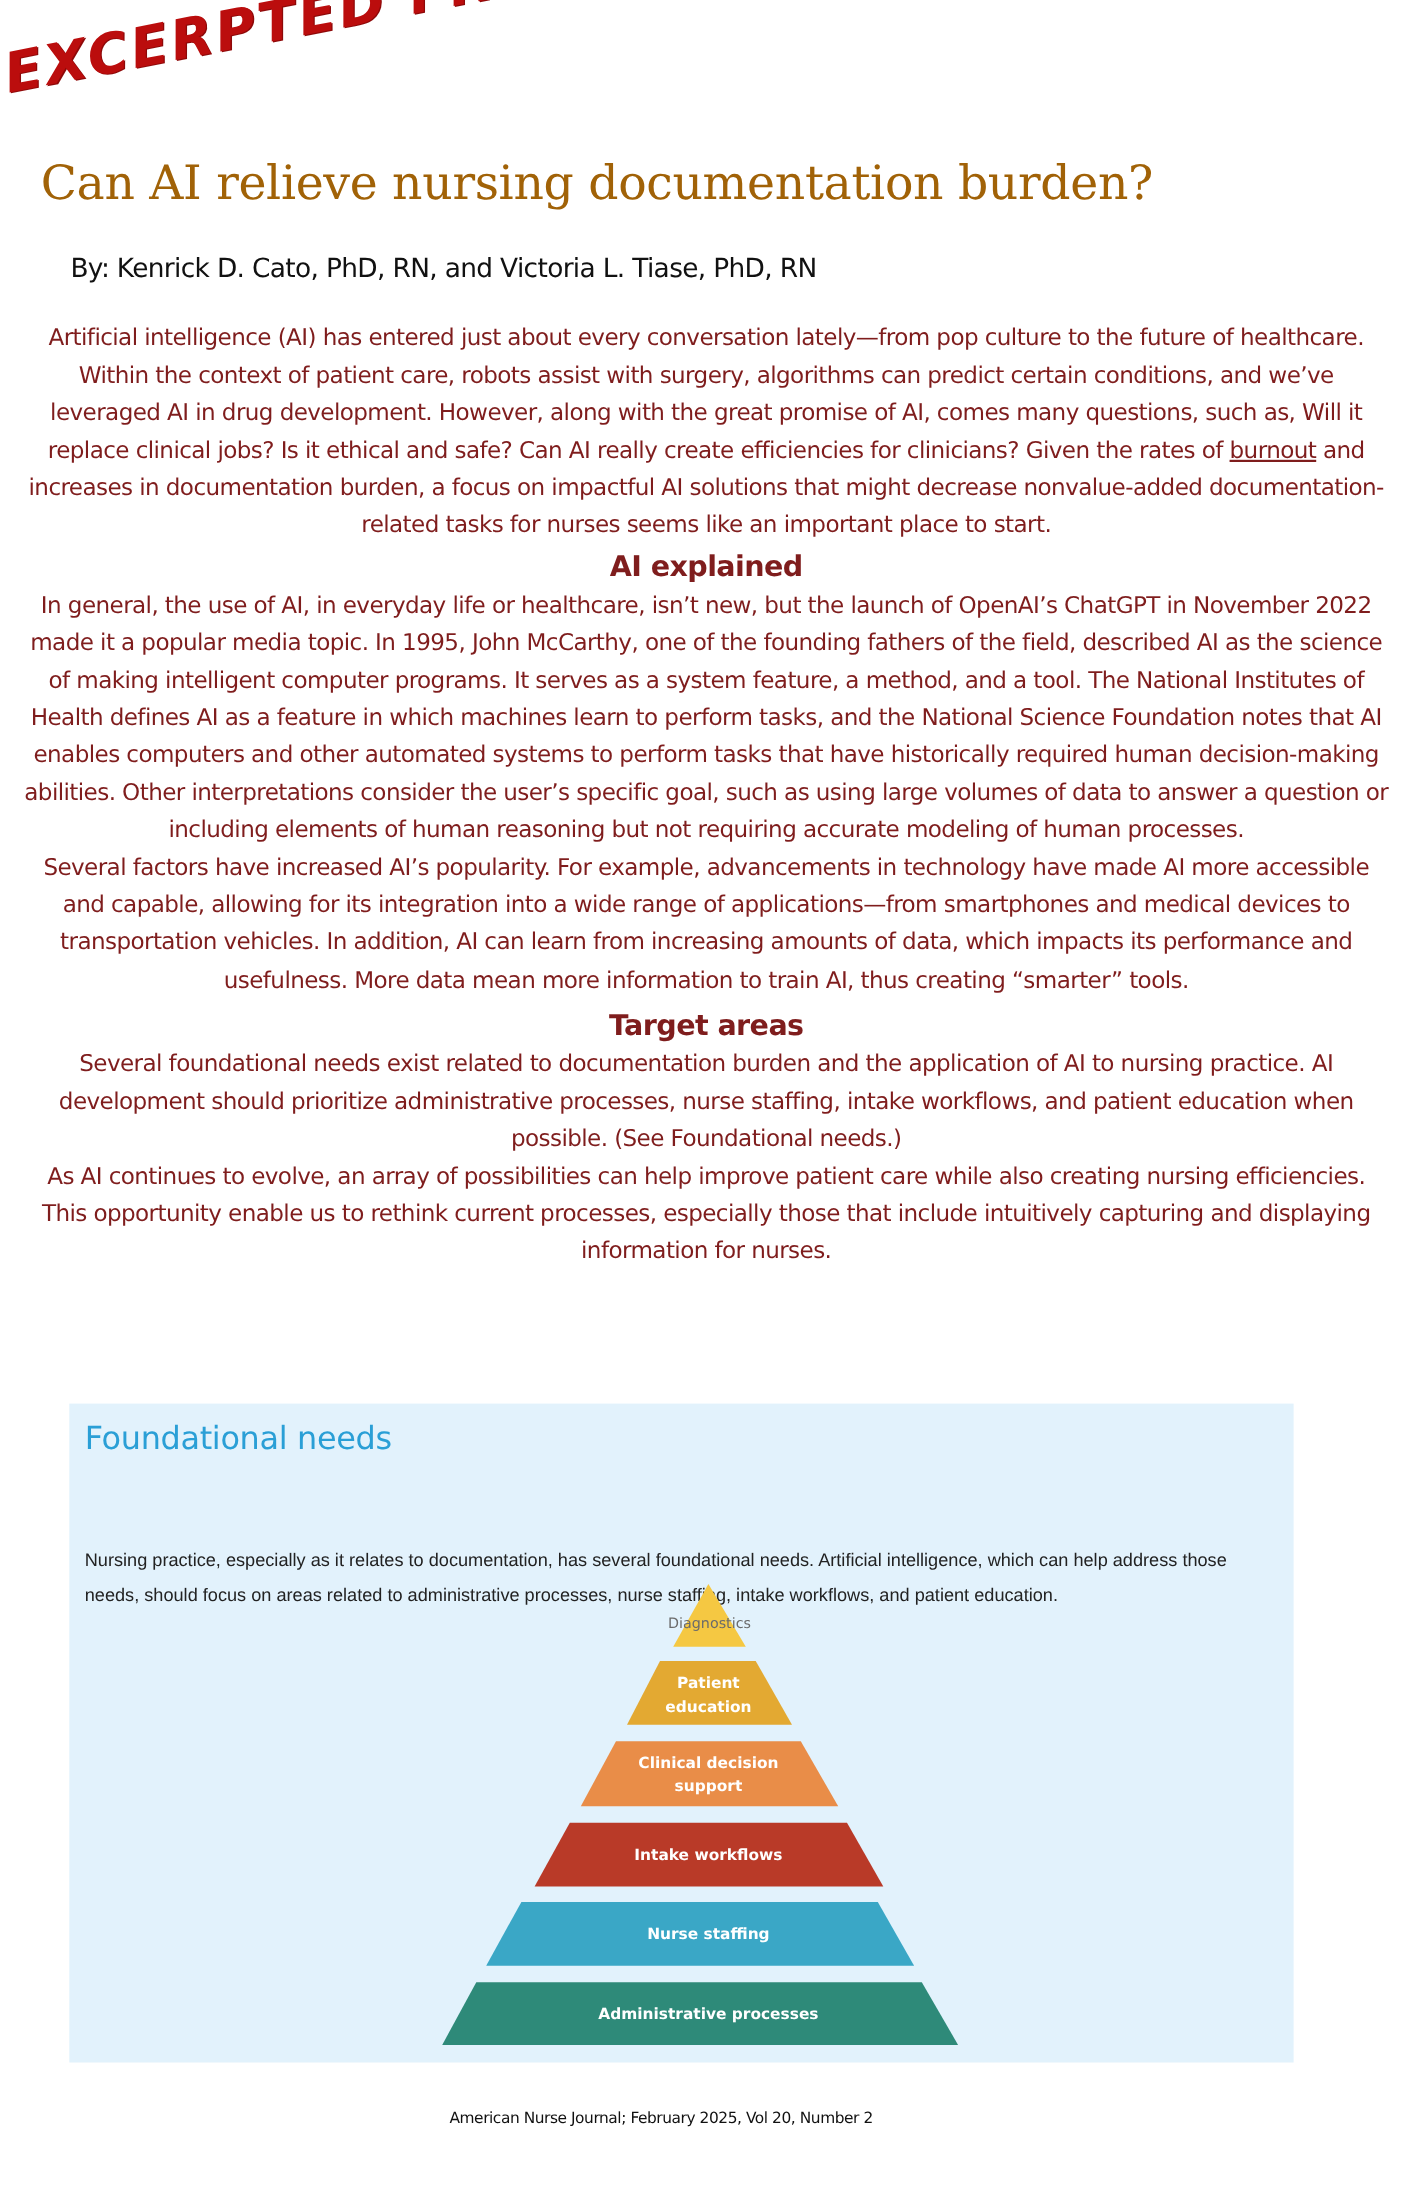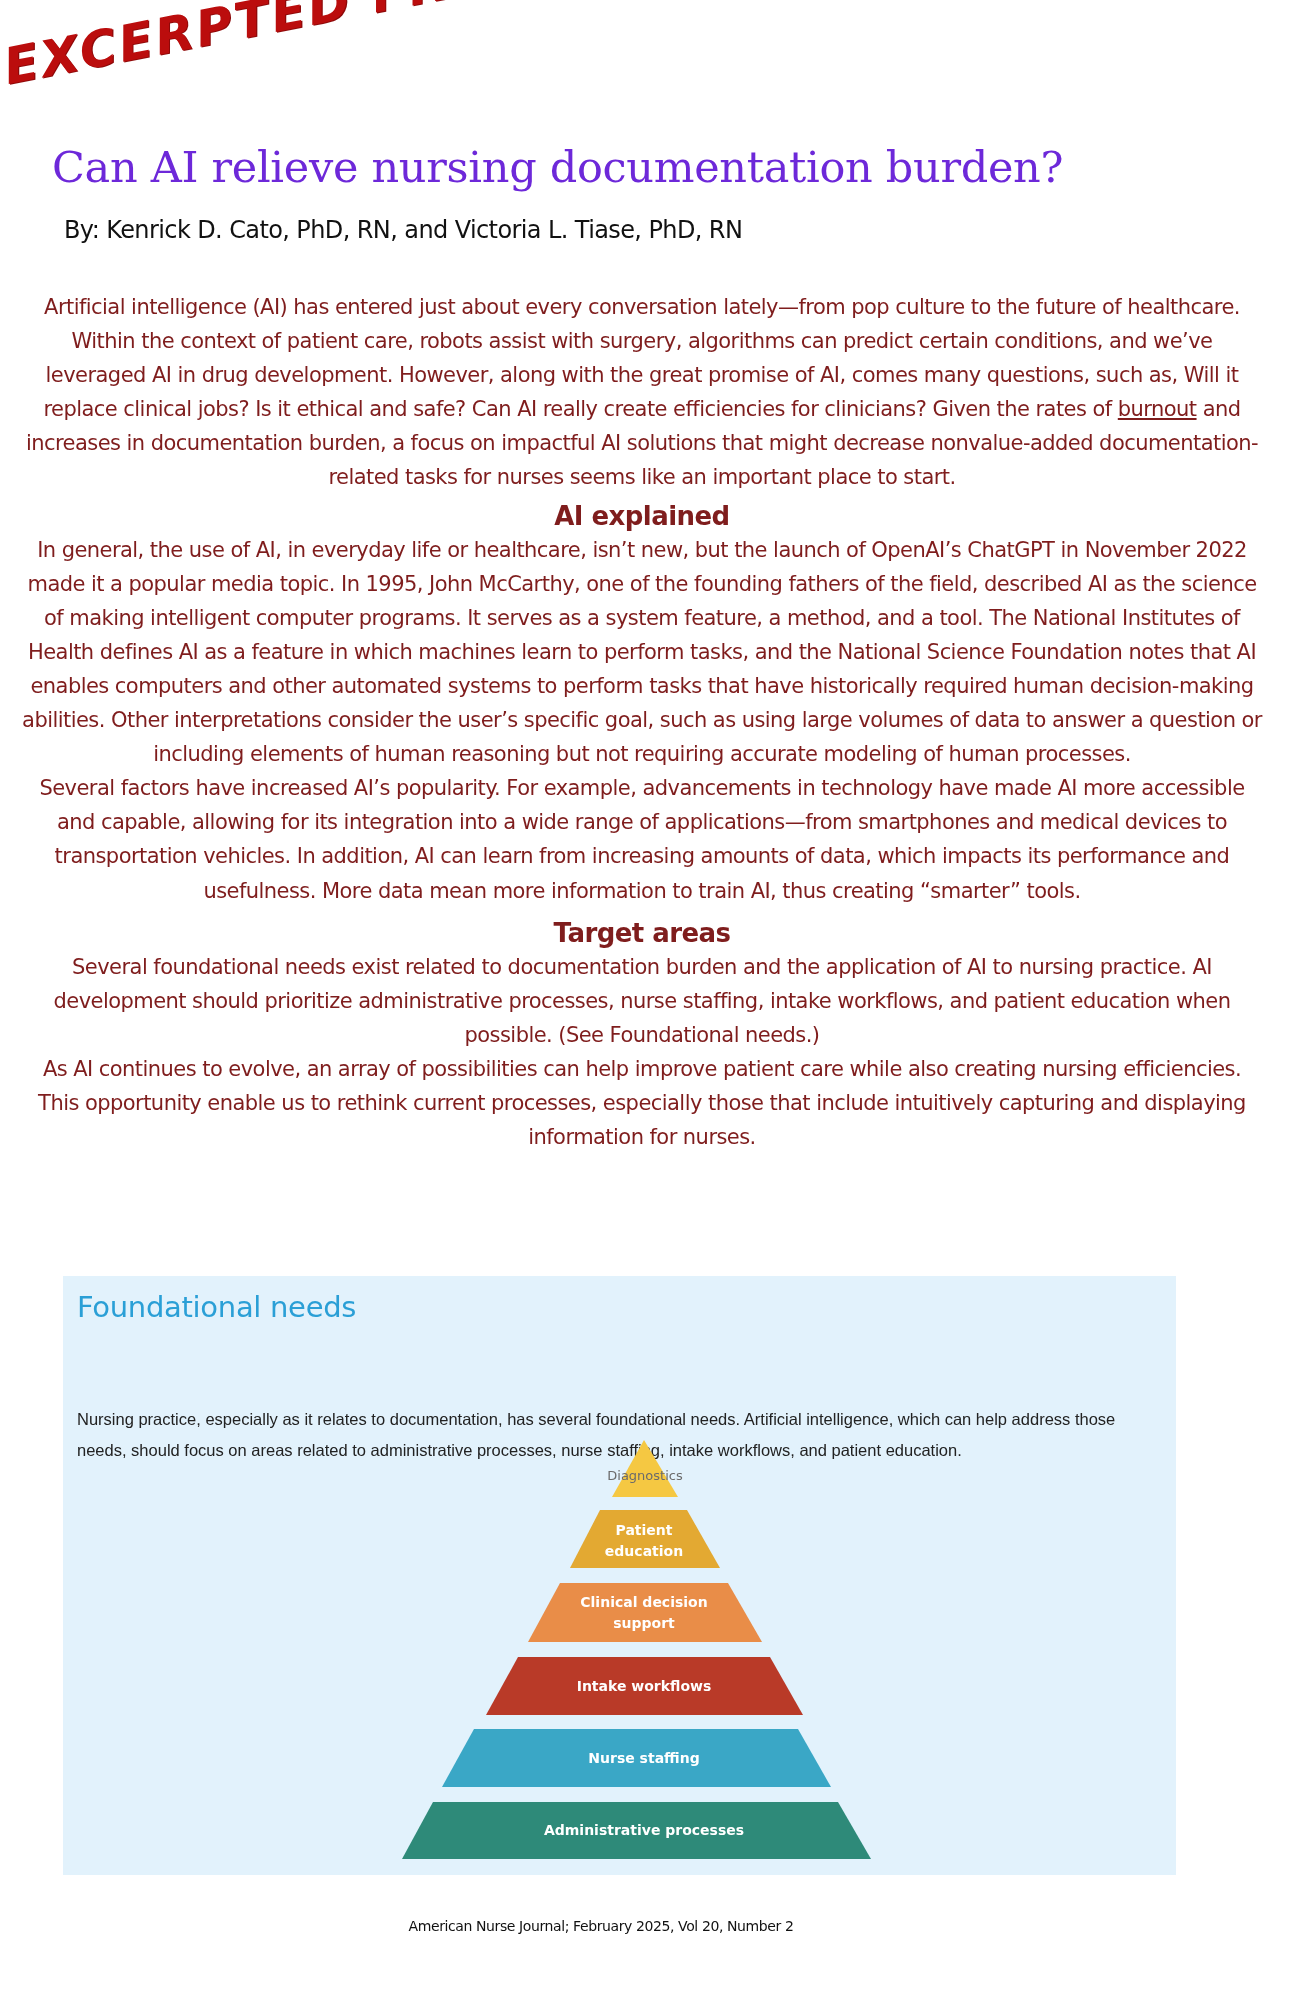--- a/index.html
+++ b/index.html
@@ -5,26 +5,26 @@
   html, body { margin:0; padding:0; background:#ffffff; }
   body { width:1294px; height:2000px; position:relative; overflow:hidden; color:#111; }
   .stamp {
     position:absolute; left:10px; top:38px;
     transform: rotate(-11deg); transform-origin: left bottom;
     font-family: "DejaVu Sans", sans-serif; font-weight:bold; font-style:italic;
     color:#bb0d0d; font-size:50px; letter-spacing:3px; white-space:nowrap;
     text-shadow: 1px 1px 0 #8d0909;
   }
   .title {
-    position:absolute; left:52px; top:142px; width:1220px;
-    font-family: "DejaVu Serif", serif; font-size:43px; color:#6d28d9; white-space:nowrap;
+    position:absolute; left:37px; top:142px; width:1220px;
+    font-family: "DejaVu Serif", serif; font-size:43px; color:#a16207; white-space:nowrap;
     letter-spacing:-0.3px;
   }
   .byline {
-    position:absolute; left:64px; top:216px;
+    position:absolute; left:64px; top:230px;
     font-family: "DejaVu Sans", sans-serif; font-size:24px; color:#111; white-space:nowrap;
     letter-spacing:-0.6px;
   }
   .article {
     position:absolute; left:22px; top:290px; width:1240px;
     font-family: "DejaVu Sans", sans-serif; font-size:21px; line-height:34.1px; color:#7f1d1d;
     letter-spacing:-0.55px;
     text-align:center;
   }
   .article p { margin:0; }

